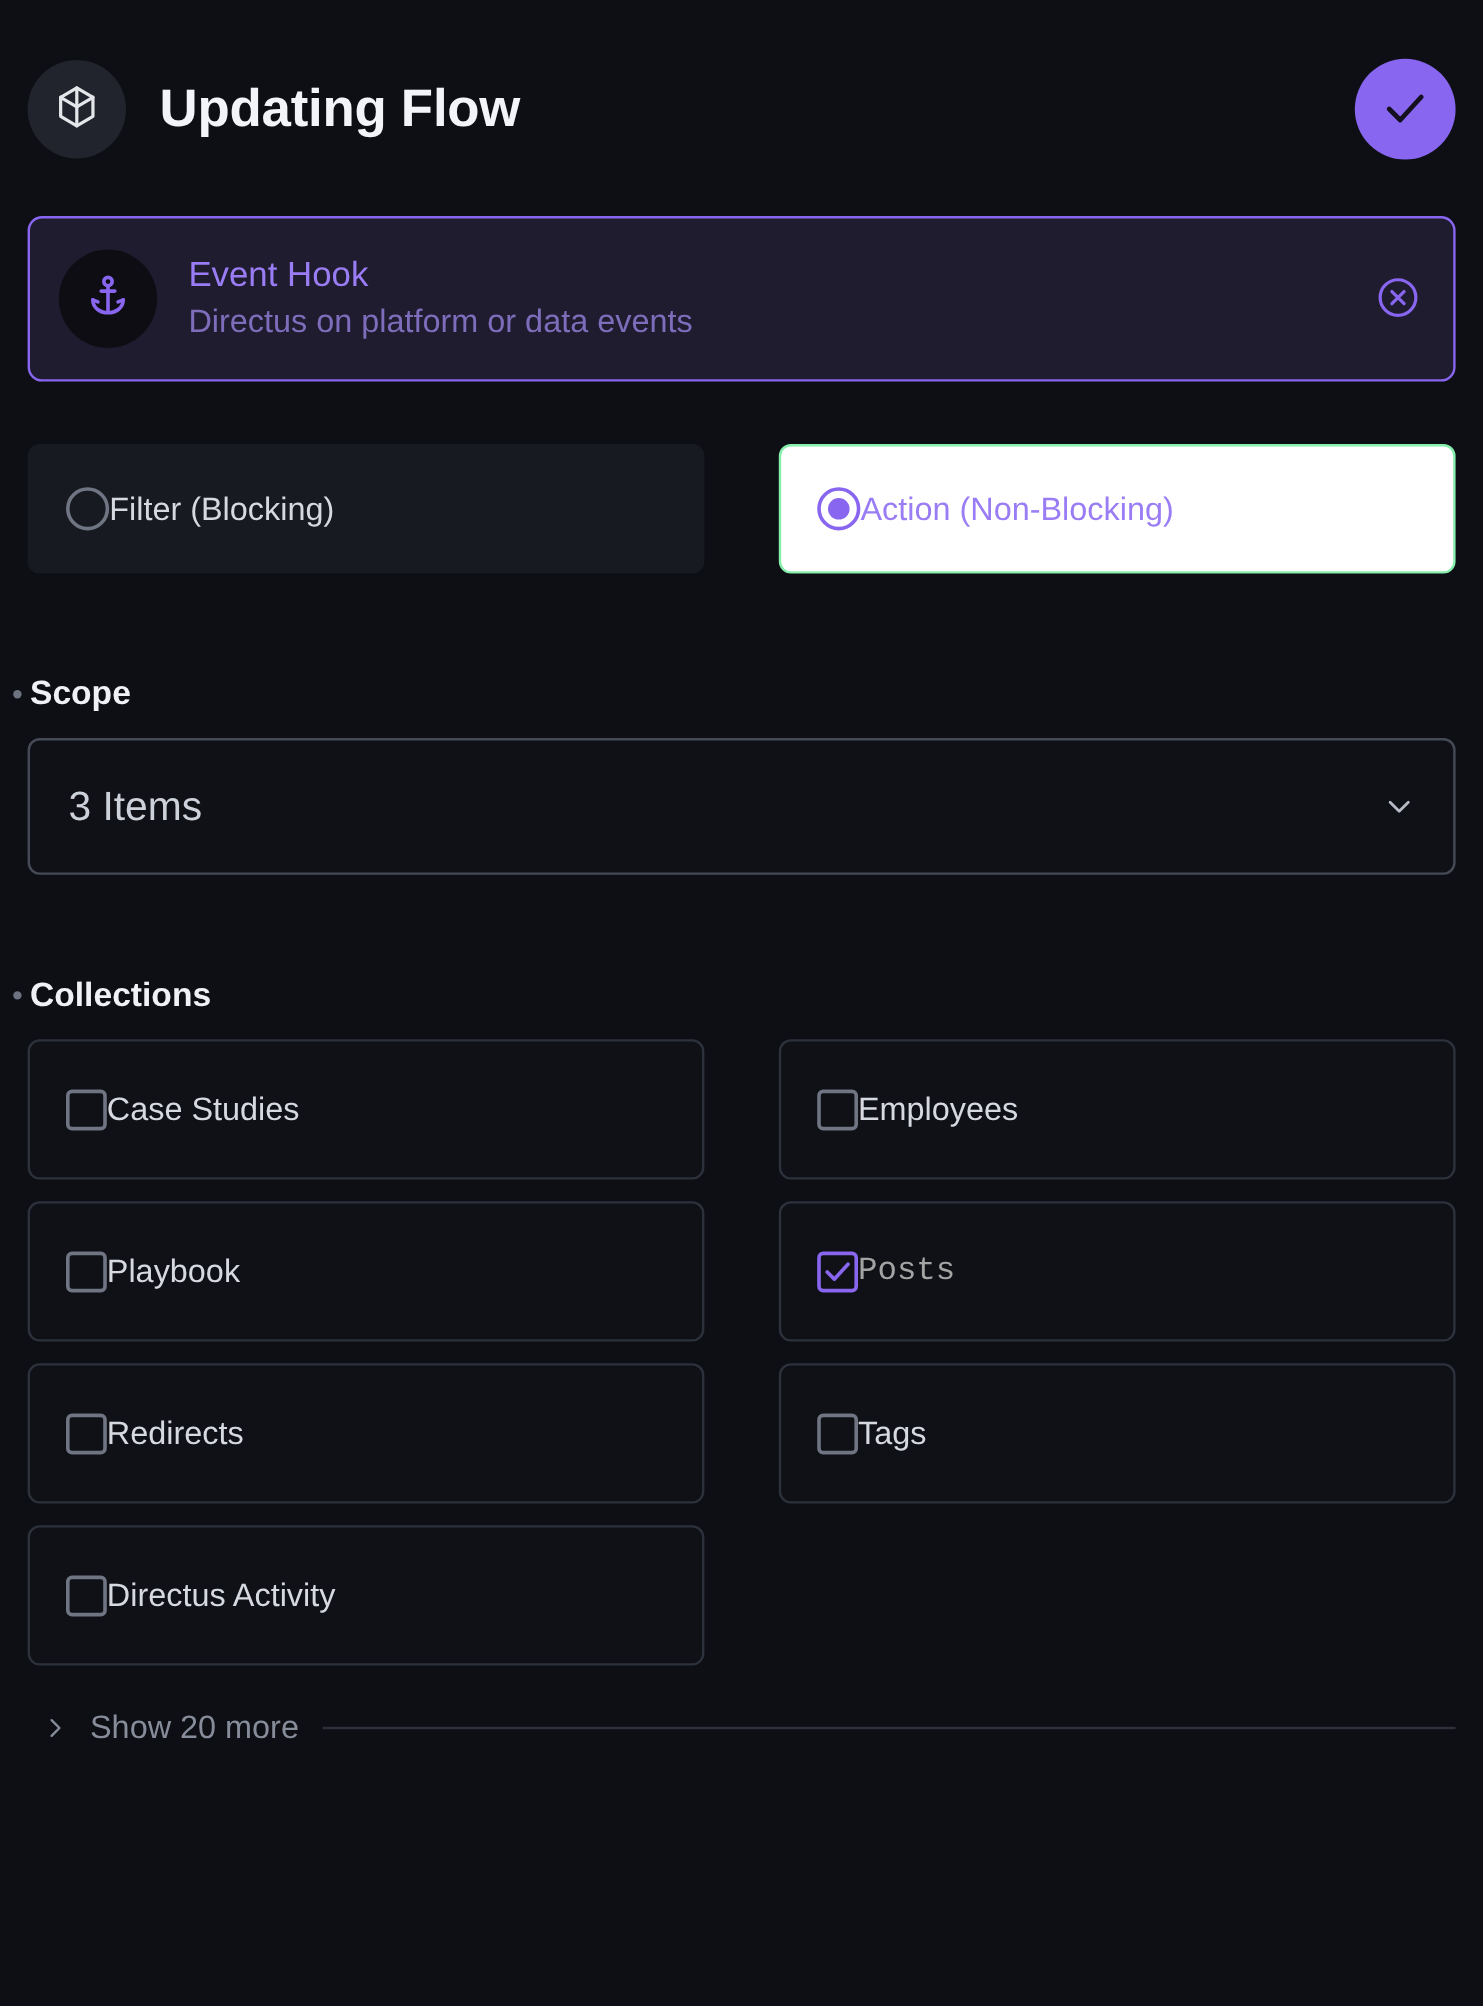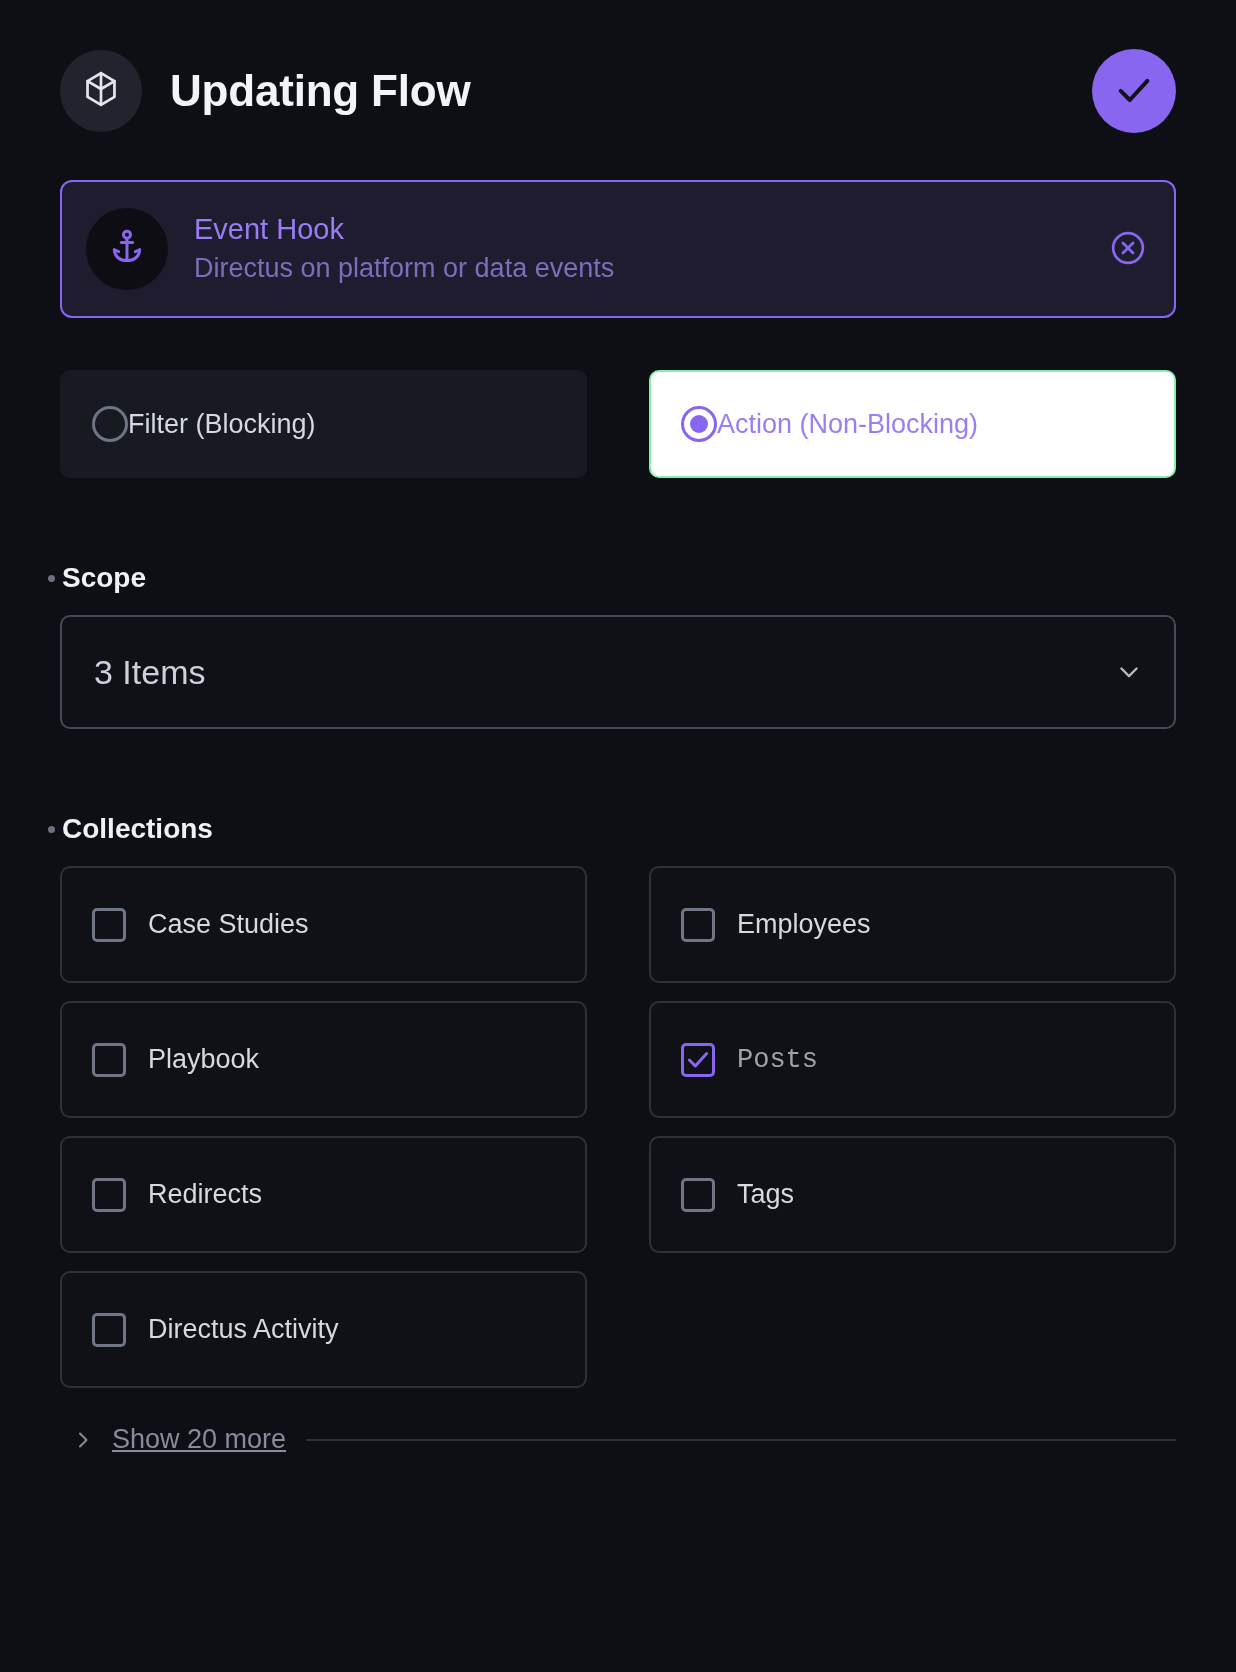--- a/index.html
+++ b/index.html
@@ -10,21 +10,21 @@
     background: #0d0f14;
     font-family: "Liberation Sans", sans-serif;
     overflow: hidden;
   }
 
   .page {
     width: 1236px;
     height: 1588px;
     background: #0d0f14;
     position: relative;
-    padding: 0 60px;
+    padding: 0 23px;
   }
 
   
   .header {
     display: flex;
     align-items: center;
     height: 180px;
     padding-top: 2px;
   }
   .header-icon-btn {
@@ -231,21 +231,20 @@
     display: flex;
     align-items: center;
     justify-content: center;
   }
   .cb-mark.on {
     border-color: #8866f0;
   }
   .cb-mark svg { width: 26px; height: 26px; display: none; }
   .cb-mark.on svg { display: block; }
   .cb-label {
-    margin-left: 22px;
     font-size: 27px;
     color: #d6d9e0;
   }
   .cb-label.accent { color: #a3a3a3; font-family: Liberation Mono, monospace; }
 
   
   .show-more-row {
     display: flex;
     align-items: center;
     margin-top: 36px;
@@ -258,21 +257,20 @@
     display: flex;
     align-items: center;
     justify-content: center;
     margin-right: 16px;
   }
   .show-more-chevron svg { width: 24px; height: 24px; }
   .show-more-label {
     font-size: 27px;
     color: #868c99;
     white-space: nowrap;
-    text-decoration: underline;
   }
   .show-more-rule {
     flex: 1;
     height: 2px;
     background: #2d313b;
     margin-left: 20px;
   }
 </style>
 </head>
 <body>

